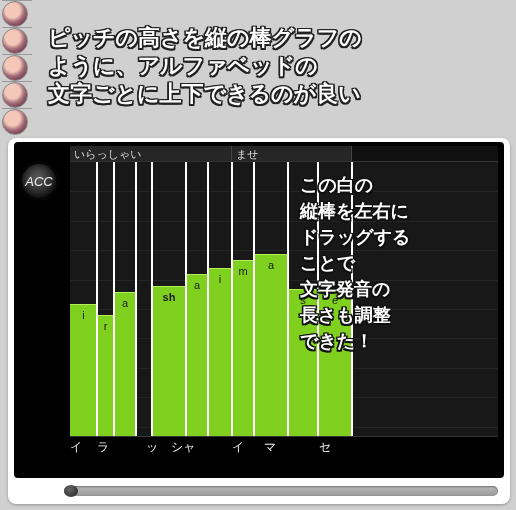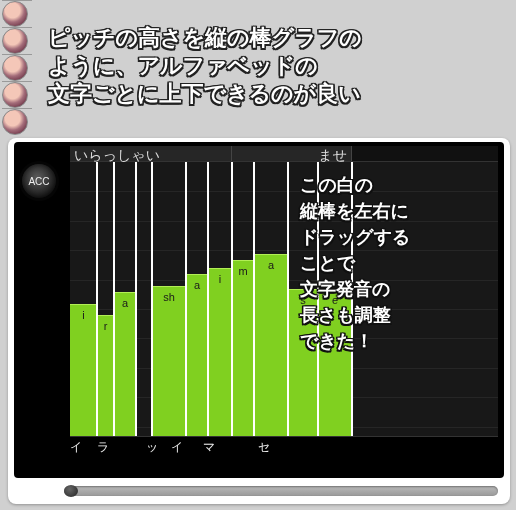--- a/index.html
+++ b/index.html
@@ -34,41 +34,42 @@
     position: absolute; left: 6px; top: 4px; right: 6px; bottom: 26px;
     background: #000; border-radius: 4px;
   }
 
   .left-buttons {
     position: absolute; left: 8px; top: 22px; width: 40px;
   }
   .round-btn {
     width: 34px; height: 34px; border-radius: 50%;
     margin-bottom: 8px; display: flex; align-items: center; justify-content: center;
-    font-size: 10px; color: #eee; cursor: pointer;
+    font-size: 13px; color: #eee; cursor: pointer;
     background: radial-gradient(circle at 45% 40%, #555 8%, #333 45%, #111 80%);
     box-shadow: 0 0 0 3px #050505, 0 0 6px rgba(0,0,0,.6) inset;
+    font-style: italic;
   }
   .round-btn.active {
     background: radial-gradient(circle at 42% 38%, #d8ff80 5%, #8be024 40%, #3b7a0b 85%);
     color: #103000;
     box-shadow: 0 0 0 3px #050505, 0 0 8px rgba(130,230,30,.8);
   }
 
   .chart-area {
     position: absolute; left: 56px; top: 4px; right: 6px; bottom: 22px;
     background: #111;
   }
 
   .top-syll-row {
     position: absolute; left: 0; right: 0; top: 0; height: 16px;
     display: flex; border-bottom: 1px solid #333;
   }
   .syll-top {
-    border-right: 1px solid #444; color: #ddd; font-size: 14px; padding: 1px 4px;
+    border-right: 1px solid #444; color: #ddd; font-size: 11px; padding: 1px 4px;
     background: #262626;
   }
 
   .bars-region {
     position: absolute; left: 0; right: 0; top: 16px; bottom: 20px;
     background: #181818;
   }
   .grid-h { position:absolute; left:0; right:0; height:1px; background:#262626; }
 
   .white-drag {
@@ -140,42 +141,42 @@
 
   <div class="editor">
 
     <div class="left-buttons">
       <div class="round-btn">ACC</div>
     </div>
 
     <div class="chart-area">
       <div class="top-syll-row">
           <div class="syll-top" style="width: 162px;">いらっしゃい</div>
-          <div class="syll-top" style="width: 120px; text-align: right;">ませ</div>
+          <div class="syll-top" style="width: 120px;">ませ</div>
         </div>
       <div class="bars-region">
           <div class="grid-h" style="top: 29.4px;"></div>
           <div class="grid-h" style="top: 58.8px;"></div>
           <div class="grid-h" style="top: 88.2px;"></div>
           <div class="grid-h" style="top: 117.6px;"></div>
           <div class="grid-h" style="top: 147px;"></div>
           <div class="grid-h" style="top: 176.4px;"></div>
           <div class="grid-h" style="top: 205.8px;"></div>
           <div class="grid-h" style="top: 235.2px;"></div>
           <div class="grid-h" style="top: 264.6px;"></div>
           <div class="bar" style="left: 0px; width: 27px; height: 132.3px;">
             <div class="bar-label">i</div>
           </div>
           <div class="bar" style="left: 27px; width: 17px; height: 120.54px;">
             <div class="bar-label">r</div>
           </div>
           <div class="bar" style="left: 44px; width: 22px; height: 144.06px;">
             <div class="bar-label">a</div>
           </div>
-          <div class="bar" style="left: 82px; width: 34px; height: 149.94px;">
+          <div class="bar" style="left: 82px; width: 34px; height: 149.94px; font-weight: bold;">
             <div class="bar-label">sh</div>
           </div>
           <div class="bar" style="left: 116px; width: 22px; height: 161.7px;">
             <div class="bar-label">a</div>
           </div>
           <div class="bar" style="left: 138px; width: 24px; height: 167.58px;">
             <div class="bar-label">i</div>
           </div>
           <div class="bar" style="left: 162px; width: 22px; height: 176.4px;">
             <div class="bar-label">m</div>
@@ -198,20 +199,21 @@
           <div class="white-drag" style="left: 161px;"></div>
           <div class="white-drag" style="left: 183px;"></div>
           <div class="white-drag" style="left: 217px;"></div>
           <div class="white-drag" style="left: 247px;"></div>
           <div class="white-drag" style="left: 281px;"></div>
         </div>
       <div class="bottom-kana-row">
           <div class="kana-cell" style="width: 27px;">イ</div>
           <div class="kana-cell" style="width: 49px;">ラ</div>
           <div class="kana-cell" style="width: 25px;">ッ</div>
+          <div class="kana-cell" style="width: 61px;">シャ</div>
           <div class="kana-cell" style="width: 32px;">イ</div>
           <div class="kana-cell" style="width: 55px;">マ</div>
           <div class="kana-cell" style="width: 45px;">セ</div>
         </div>
     </div>
 
     <div class="side-text">この白の
 縦棒を左右に
 ドラッグする
 ことで

